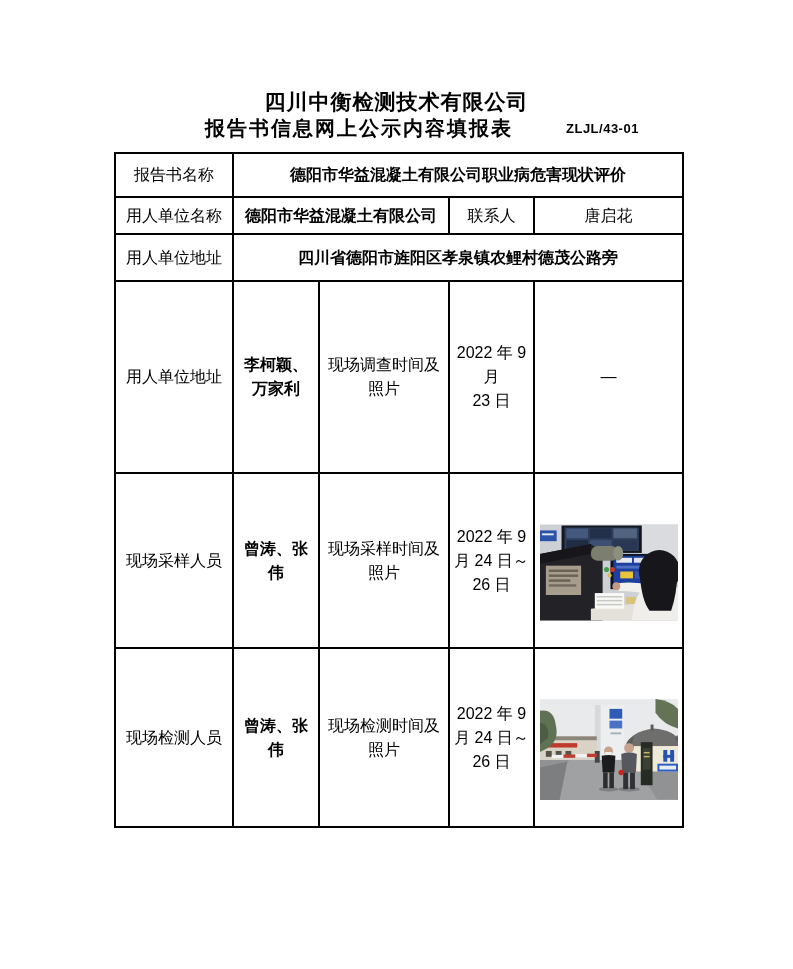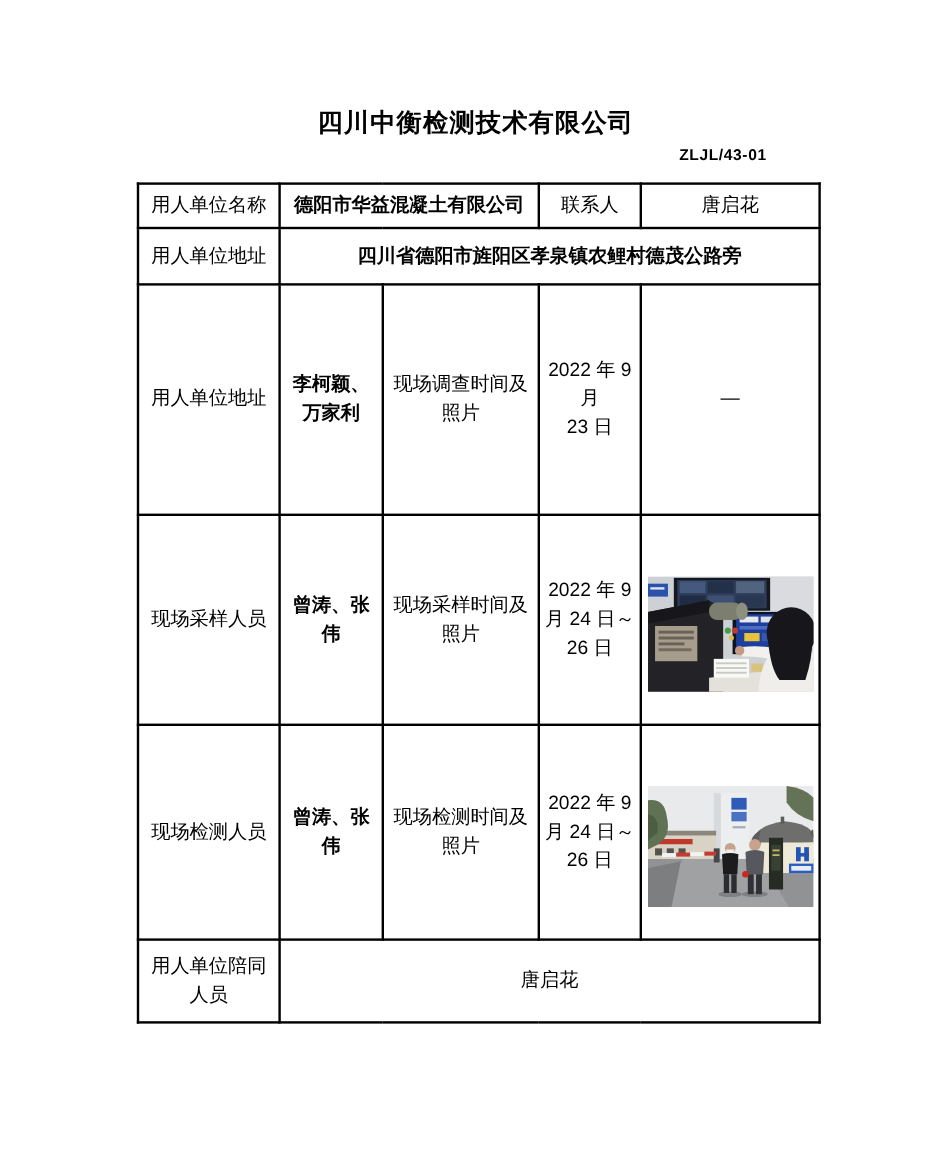--- a/index.html
+++ b/index.html
@@ -58,32 +58,37 @@
   td.bold { font-weight: bold; }
   td.photo-cell { padding: 2px; }
   .photo { display: block; margin: 0 auto; }
 </style>
 </head>
 <body>
 
 <div class="doc-title">四川中衡检测技术有限公司</div>
 
 <div class="subtitle-row">
+  <span class="doc-subtitle">报告书信息网上公示内容填报表</span>
   <span class="doc-code">ZLJL/43-01</span>
 </div>
 
 <table class="form">
   <colgroup>
     <col style="width:118px">
     <col style="width:86px">
     <col style="width:130px">
     <col style="width:85px">
     <col style="width:149px">
   </colgroup>
   <tbody>
+      <tr style="height:44px">
+    <td>报告书名称</td>
+    <td colspan="4" class="bold">德阳市华益混凝土有限公司职业病危害现状评价</td>
+  </tr>
   <tr style="height:37px">
     <td>用人单位名称</td>
     <td colspan="2" class="bold">德阳市华益混凝土有限公司</td>
     <td>联系人</td>
     <td>唐启花</td>
   </tr>
   <tr style="height:47px">
     <td>用人单位地址</td>
     <td colspan="4" class="bold">四川省德阳市旌阳区孝泉镇农鲤村德茂公路旁</td>
   </tr>
@@ -231,19 +236,14 @@
 
         <ellipse cx="91" cy="92" rx="11" ry="2.5" fill="#7e8083"></ellipse>
         <circle cx="91" cy="50" r="5" fill="#c7a28c"></circle>
         <path d="M83,56 Q91,53 99,56 L98,75 L84,75 Z" fill="#57585d"></path>
         <rect x="85" y="75" width="5" height="17" fill="#303136"></rect>
         <rect x="92" y="75" width="5" height="17" fill="#303136"></rect>
         <circle cx="83" cy="75" r="2.8" fill="#c8271e"></circle>
       </svg>
     </td>
   </tr>
-  <tr style="height:69px">
-    <td>用人单位陪同
-人员</td>
-    <td colspan="4">唐启花</td>
-  </tr>
 </tbody>
   </table>
 
 </body></html>

